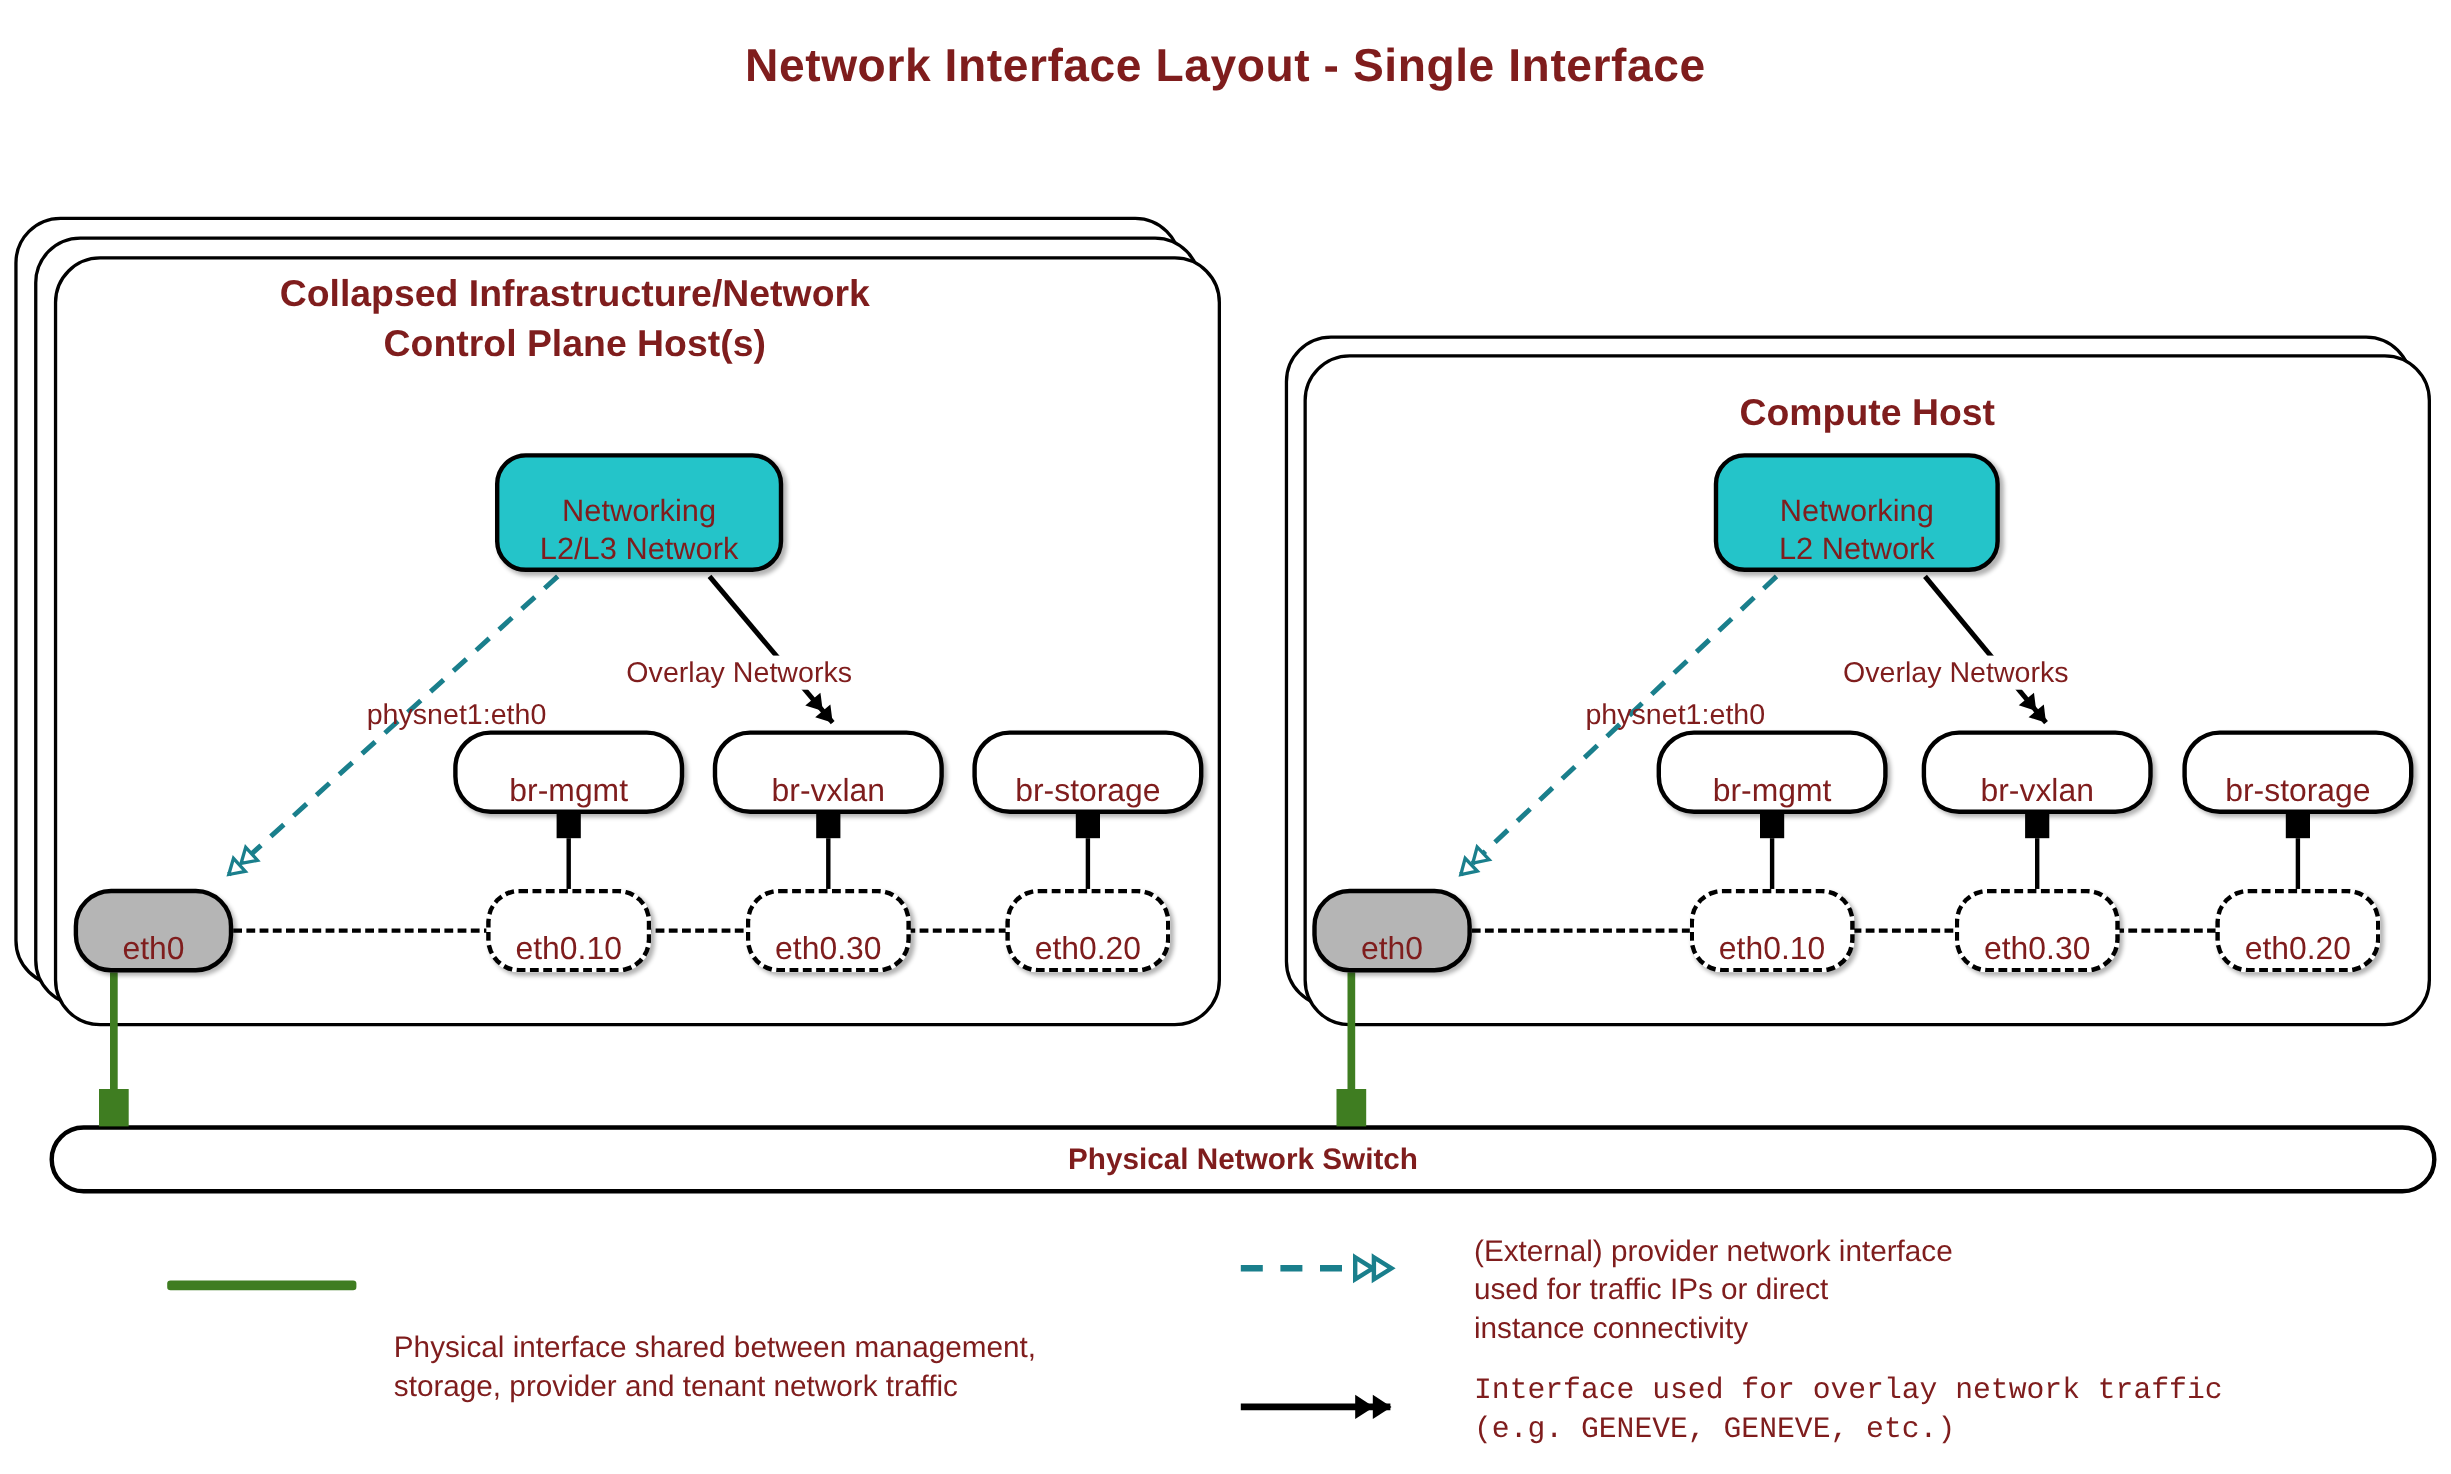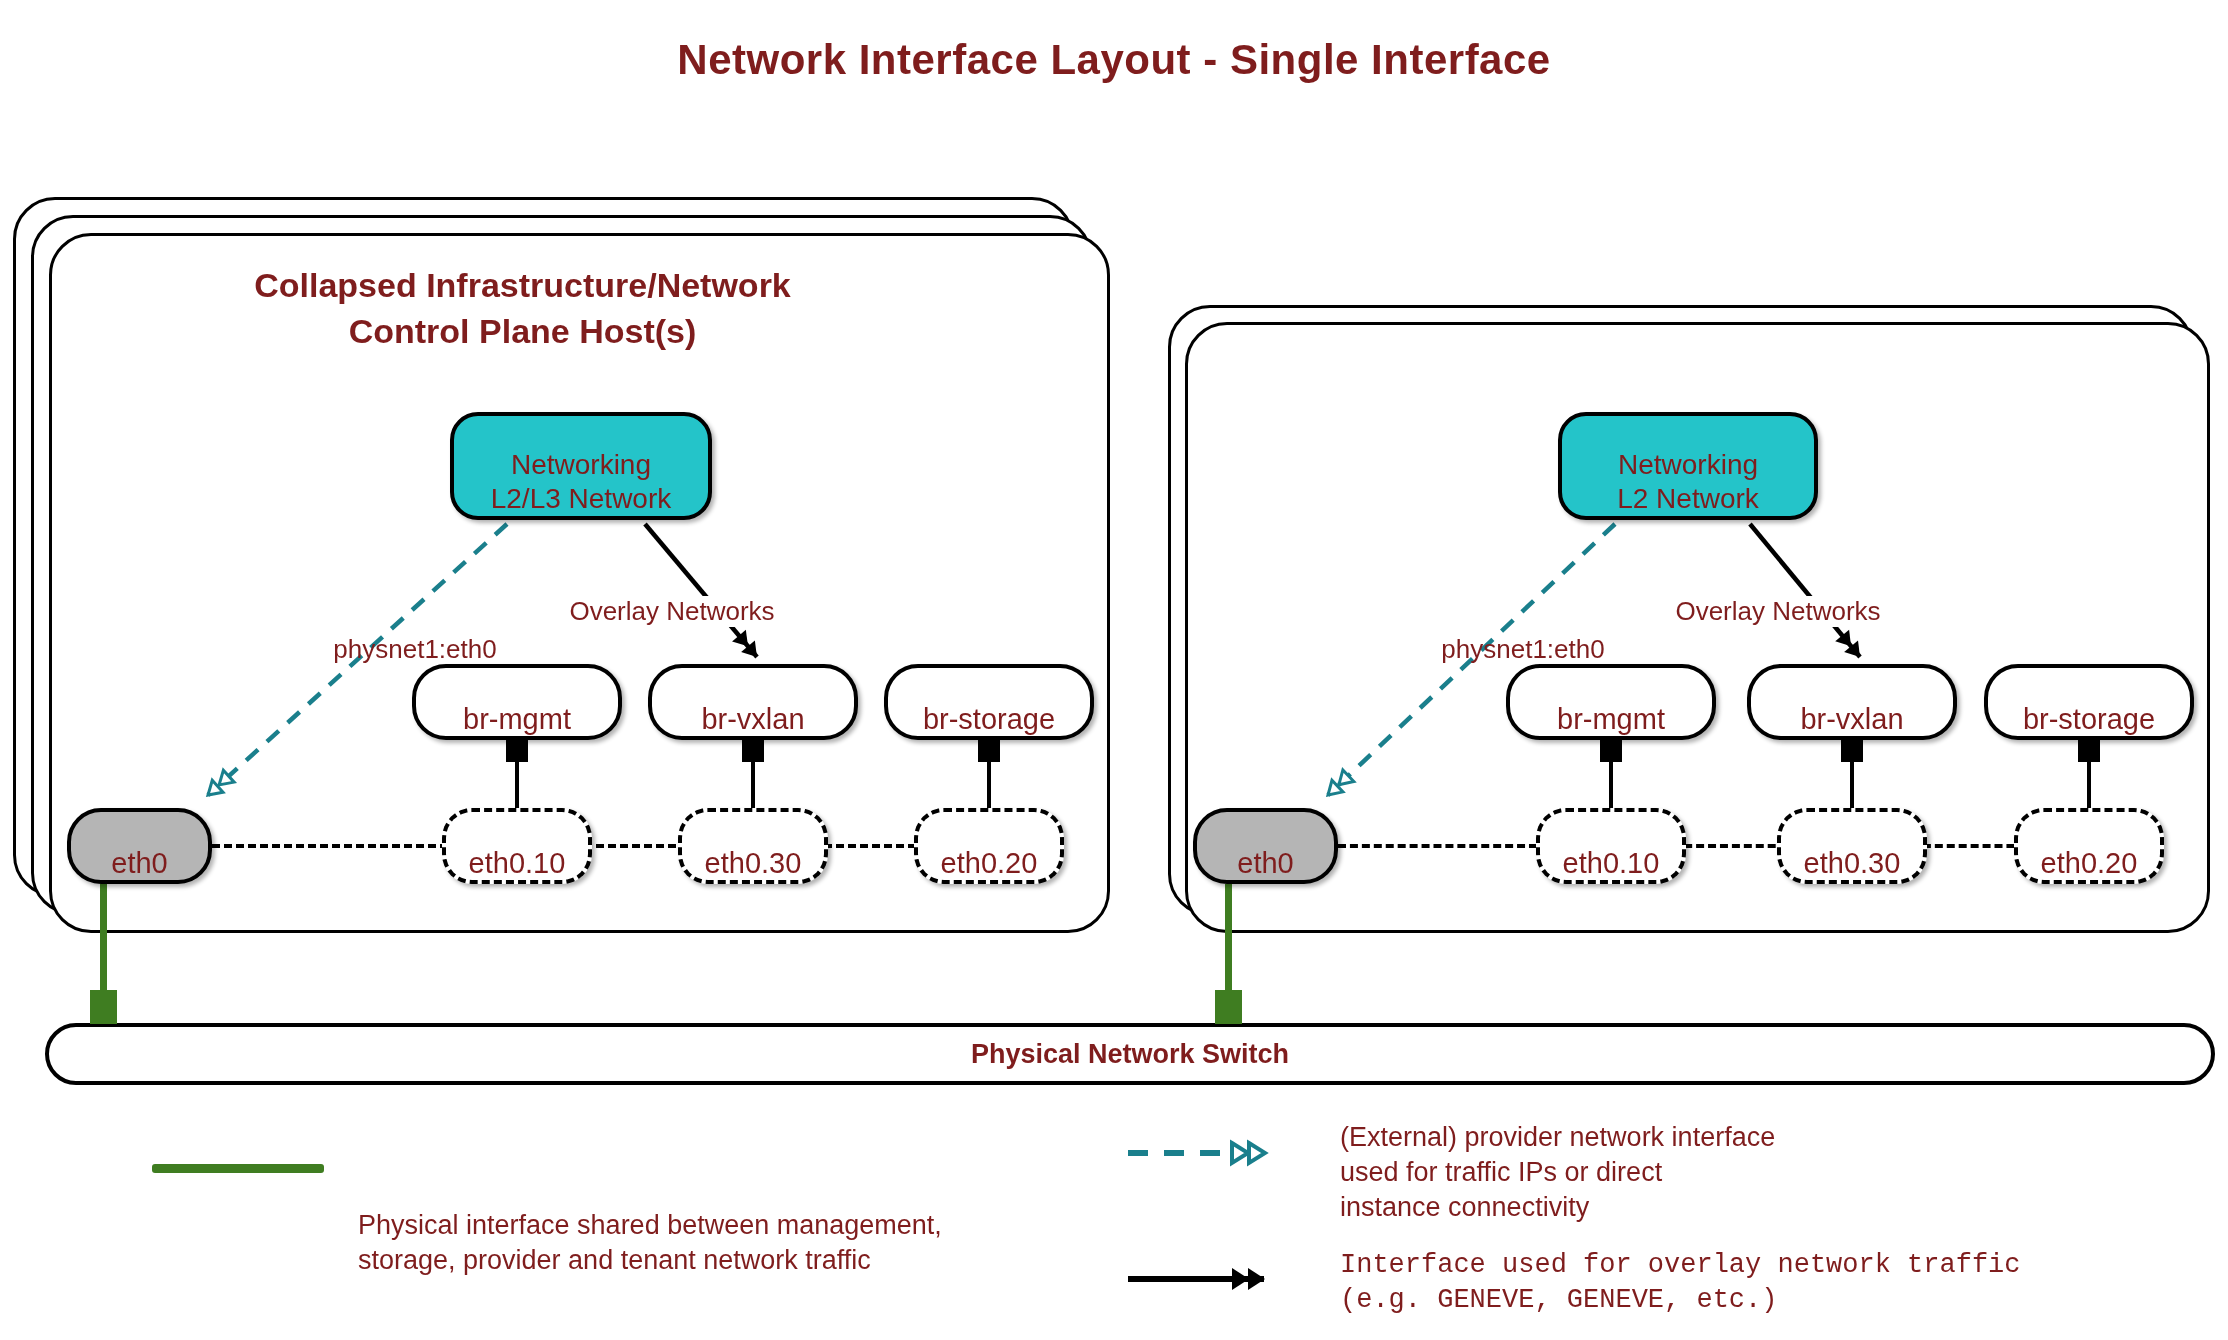--- a/index.html
+++ b/index.html
@@ -57,21 +57,21 @@
 <body>
 
 <div class="canvas">
 
   <div class="abs main-title">Network Interface Layout - Single Interface</div>
 
   <div class="abs layer" style="left:13px;top:197px;width:1061px;height:700px;"></div>
   <div class="abs layer" style="left:31px;top:215px;width:1061px;height:700px;"></div>
   <div class="abs layer" style="left:49px;top:233px;width:1061px;height:700px;"></div>
 
-  <div class="abs host-title" style="left:49px;top:262px;width:947px;">
+  <div class="abs host-title" style="left:49px;top:244px;width:947px;">
     <div>Collapsed Infrastructure/Network</div>
     <div>Control Plane Host(s)</div>
   </div>
 
   <div class="abs node teal" style="left:450px;top:412px;width:262px;height:108px;">
     <div>
       <div>Networking</div>
       <div>L2/L3 Network</div>
     </div>
   </div>
@@ -95,20 +95,23 @@
   <div class="abs node vlan" style="left:442px;top:808px;width:150px;height:76px;">eth0.10</div>
   <div class="abs node vlan" style="left:678px;top:808px;width:150px;height:76px;">eth0.30</div>
   <div class="abs node vlan" style="left:914px;top:808px;width:150px;height:76px;">eth0.20</div>
 
   <div class="abs gline" style="left:100px;top:884px;width:7px;height:140px;"></div>
   <div class="abs gsq" style="left:90px;top:990px;width:27px;height:34px;"></div>
 
   <div class="abs layer" style="left:1168px;top:305px;width:1025px;height:611px;"></div>
   <div class="abs layer" style="left:1185px;top:322px;width:1025px;height:611px;"></div>
 
+  <div class="abs host-title" style="left:1185px;top:352px;width:1025px;">
+    <div>Compute Host</div>
+  </div>
 
   <div class="abs node teal" style="left:1558px;top:412px;width:260px;height:108px;">
     <div>
       <div>Networking</div>
       <div>L2 Network</div>
     </div>
   </div>
 
   <div class="abs small-label" style="left:1523px;top:634px;">physnet1:eth0</div>
   <div class="abs small-label white-bg" style="left:1778px;top:596px;">Overlay Networks</div>

